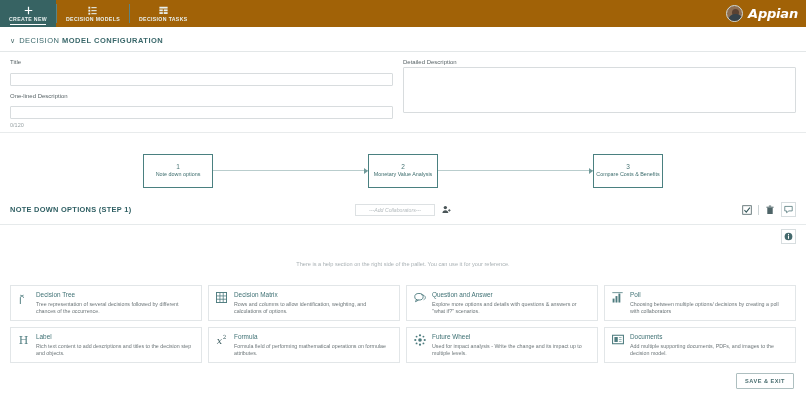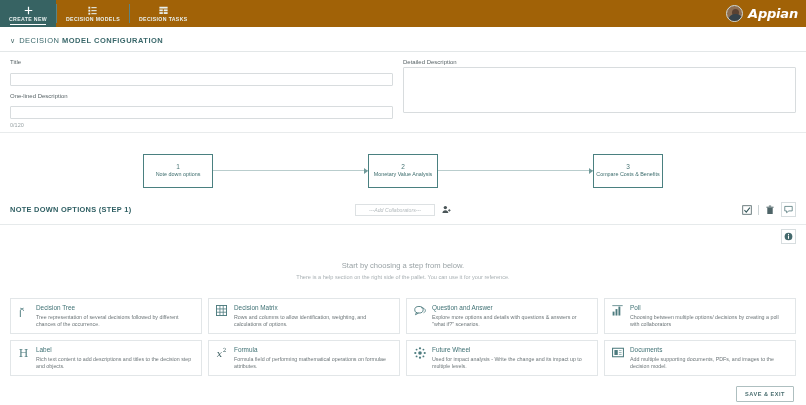--- a/index.html
+++ b/index.html
@@ -343,21 +343,20 @@
   <span class="sq-btn">
     <svg width="9" height="9" viewBox="0 0 14 14">
       <circle cx="7" cy="7" r="6" fill="#44696c"></circle>
       <rect x="6.2" y="5.6" width="1.6" height="5" fill="#ffffff"></rect>
       <rect x="6.2" y="3" width="1.6" height="1.8" fill="#ffffff"></rect>
     </svg>
   </span>
 </div>
 
 <div class="empty">
-  <div class="empty-main">Start by choosing a step from below.</div>
   <div class="empty-sub">There is a help section on the right side of the pallet. You can use it for your reference.</div>
 </div>
 
 <div class="grid">
 
   <div class="card">
     <span class="card-ico">
       <svg width="11" height="13" viewBox="0 0 14 16">
         <path d="M3 15V7c0-2 2-2 4-3.2" fill="none" stroke="#4d7b7e" stroke-width="1.2"></path>
         <path d="M3 7c0-2 2-2 4-3.2" fill="none" stroke="#4d7b7e" stroke-width="1.2" transform="scale(-1,1) translate(-10,0)"></path>

